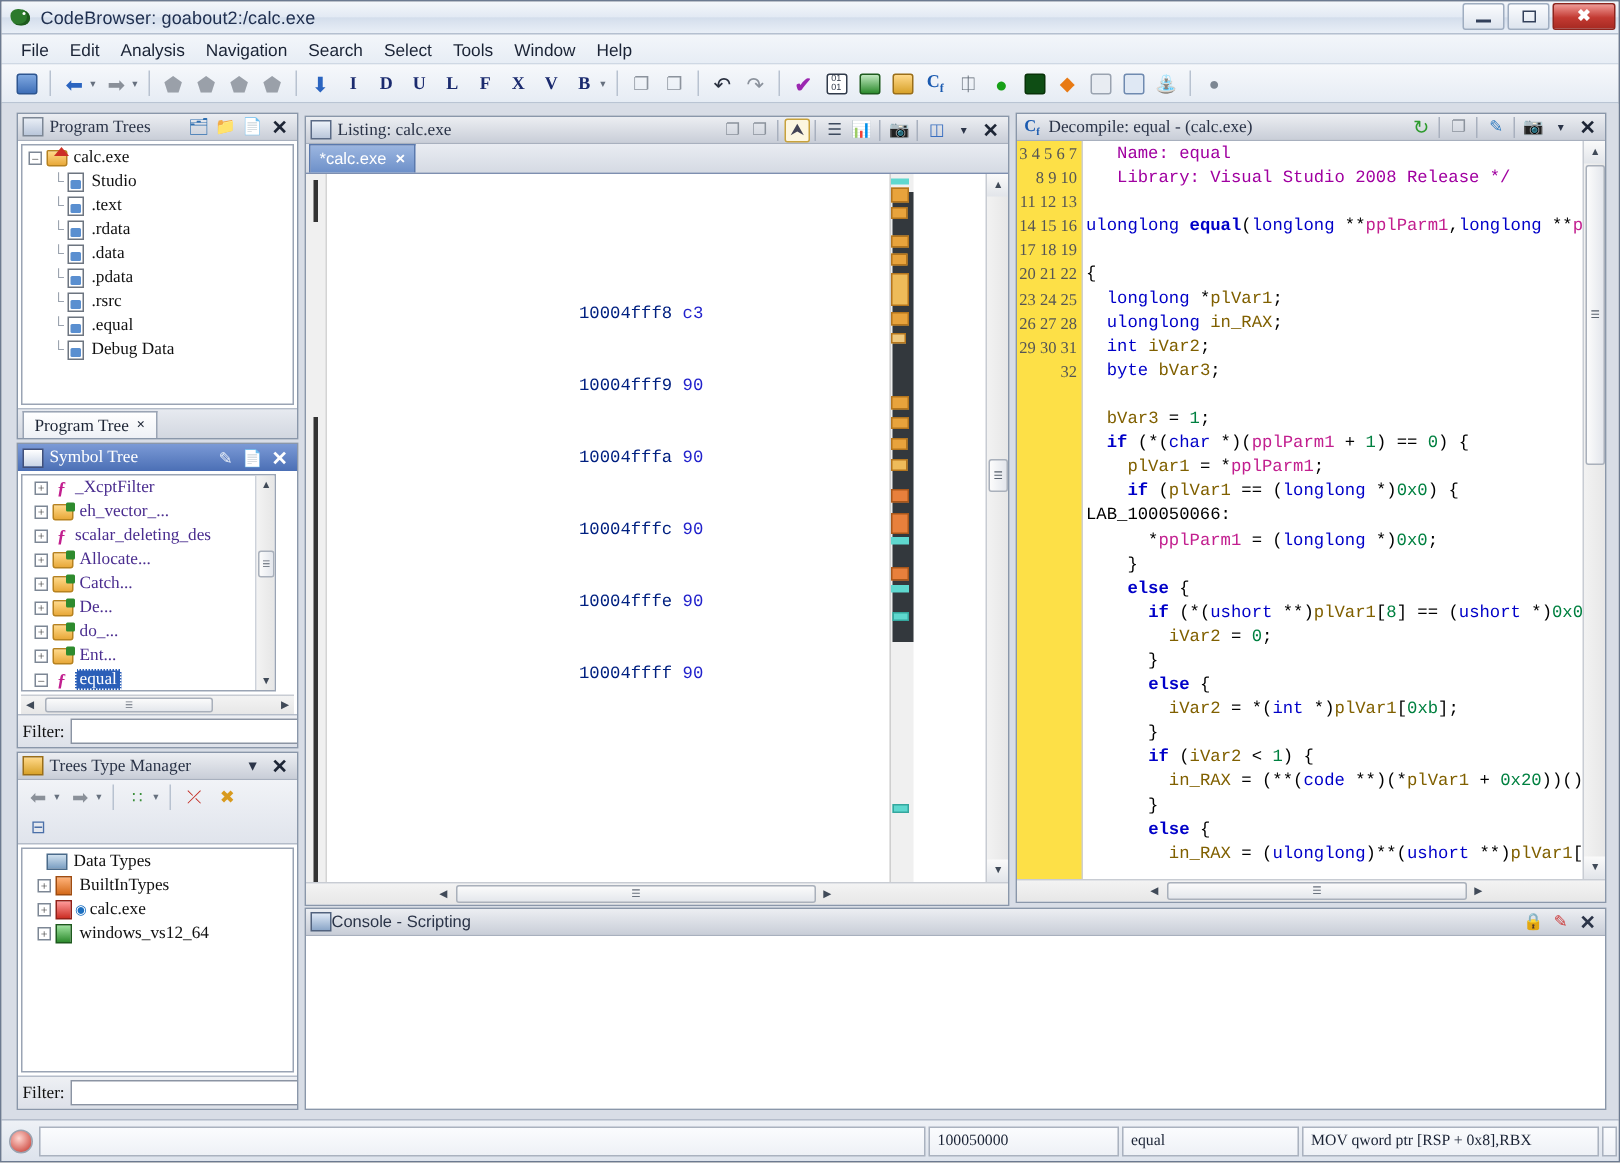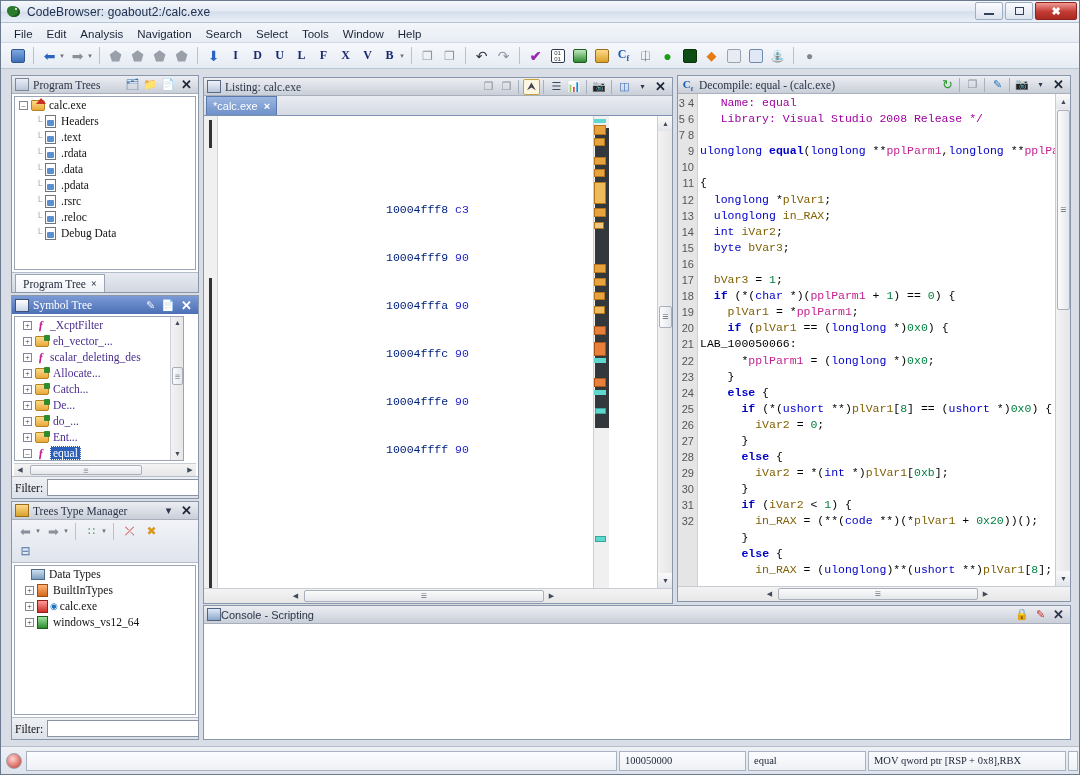--- a/index.html
+++ b/index.html
@@ -316,23 +316,23 @@
     border: 1px solid #a9b0bb; border-radius: 2px;
     display:flex; align-items:center; justify-content:center;
     font-size: 7px; color: #6a727e;
   }
 
   
   .dec-area {
     flex: 1 1 auto; display: flex; background: #fff; overflow: hidden;
   }
   .dec-lines {
-    width: 20px; flex: 0 0 auto;
-    background: #e5e5e5; border-right: 1px solid #d0d0d0;
-    font-family: Liberation Sans, sans-serif;
+    width: 44px; flex: 0 0 auto;
+    background: #fde047; border-right: 1px solid #d0d0d0;
+    font-family: Liberation Serif, serif;
     font-size: 11px; line-height: 16.1px;
     color: #555; text-align: right; padding-right: 3px;
     padding-top: 1px;
   }
   .dec-code {
     flex: 1 1 auto;
     font-family: "Liberation Mono", monospace;
     font-size: 11.5px; line-height: 16.1px;
     white-space: pre; overflow: hidden; padding-top: 1px;
     padding-left: 2px;
@@ -548,21 +548,21 @@
       </div>
       <div class="treebox">
         <div class="trow">
           <span class="exp">–</span>
           <span class="folder red"></span>
           <span class="tlabel">calc.exe</span>
         </div>
         <div class="trow" style="padding-left:18px;">
           <span class="dash">└</span>
           <span class="doc"></span>
-          <span class="tlabel">Headers</span>
+          <span class="tlabel">Studio</span>
         </div>
         <div class="trow" style="padding-left:18px;">
           <span class="dash">└</span>
           <span class="doc"></span>
           <span class="tlabel">.text</span>
         </div>
         <div class="trow" style="padding-left:18px;">
           <span class="dash">└</span>
           <span class="doc"></span>
           <span class="tlabel">.rdata</span>
@@ -578,21 +578,21 @@
           <span class="tlabel">.pdata</span>
         </div>
         <div class="trow" style="padding-left:18px;">
           <span class="dash">└</span>
           <span class="doc"></span>
           <span class="tlabel">.rsrc</span>
         </div>
         <div class="trow" style="padding-left:18px;">
           <span class="dash">└</span>
           <span class="doc"></span>
-          <span class="tlabel">.reloc</span>
+          <span class="tlabel">.equal</span>
         </div>
         <div class="trow" style="padding-left:18px;">
           <span class="dash">└</span>
           <span class="doc"></span>
           <span class="tlabel">Debug Data</span>
         </div>
       </div>
       <div class="subtabs">
         <div class="subtab">
           <span>Program Tree</span>

